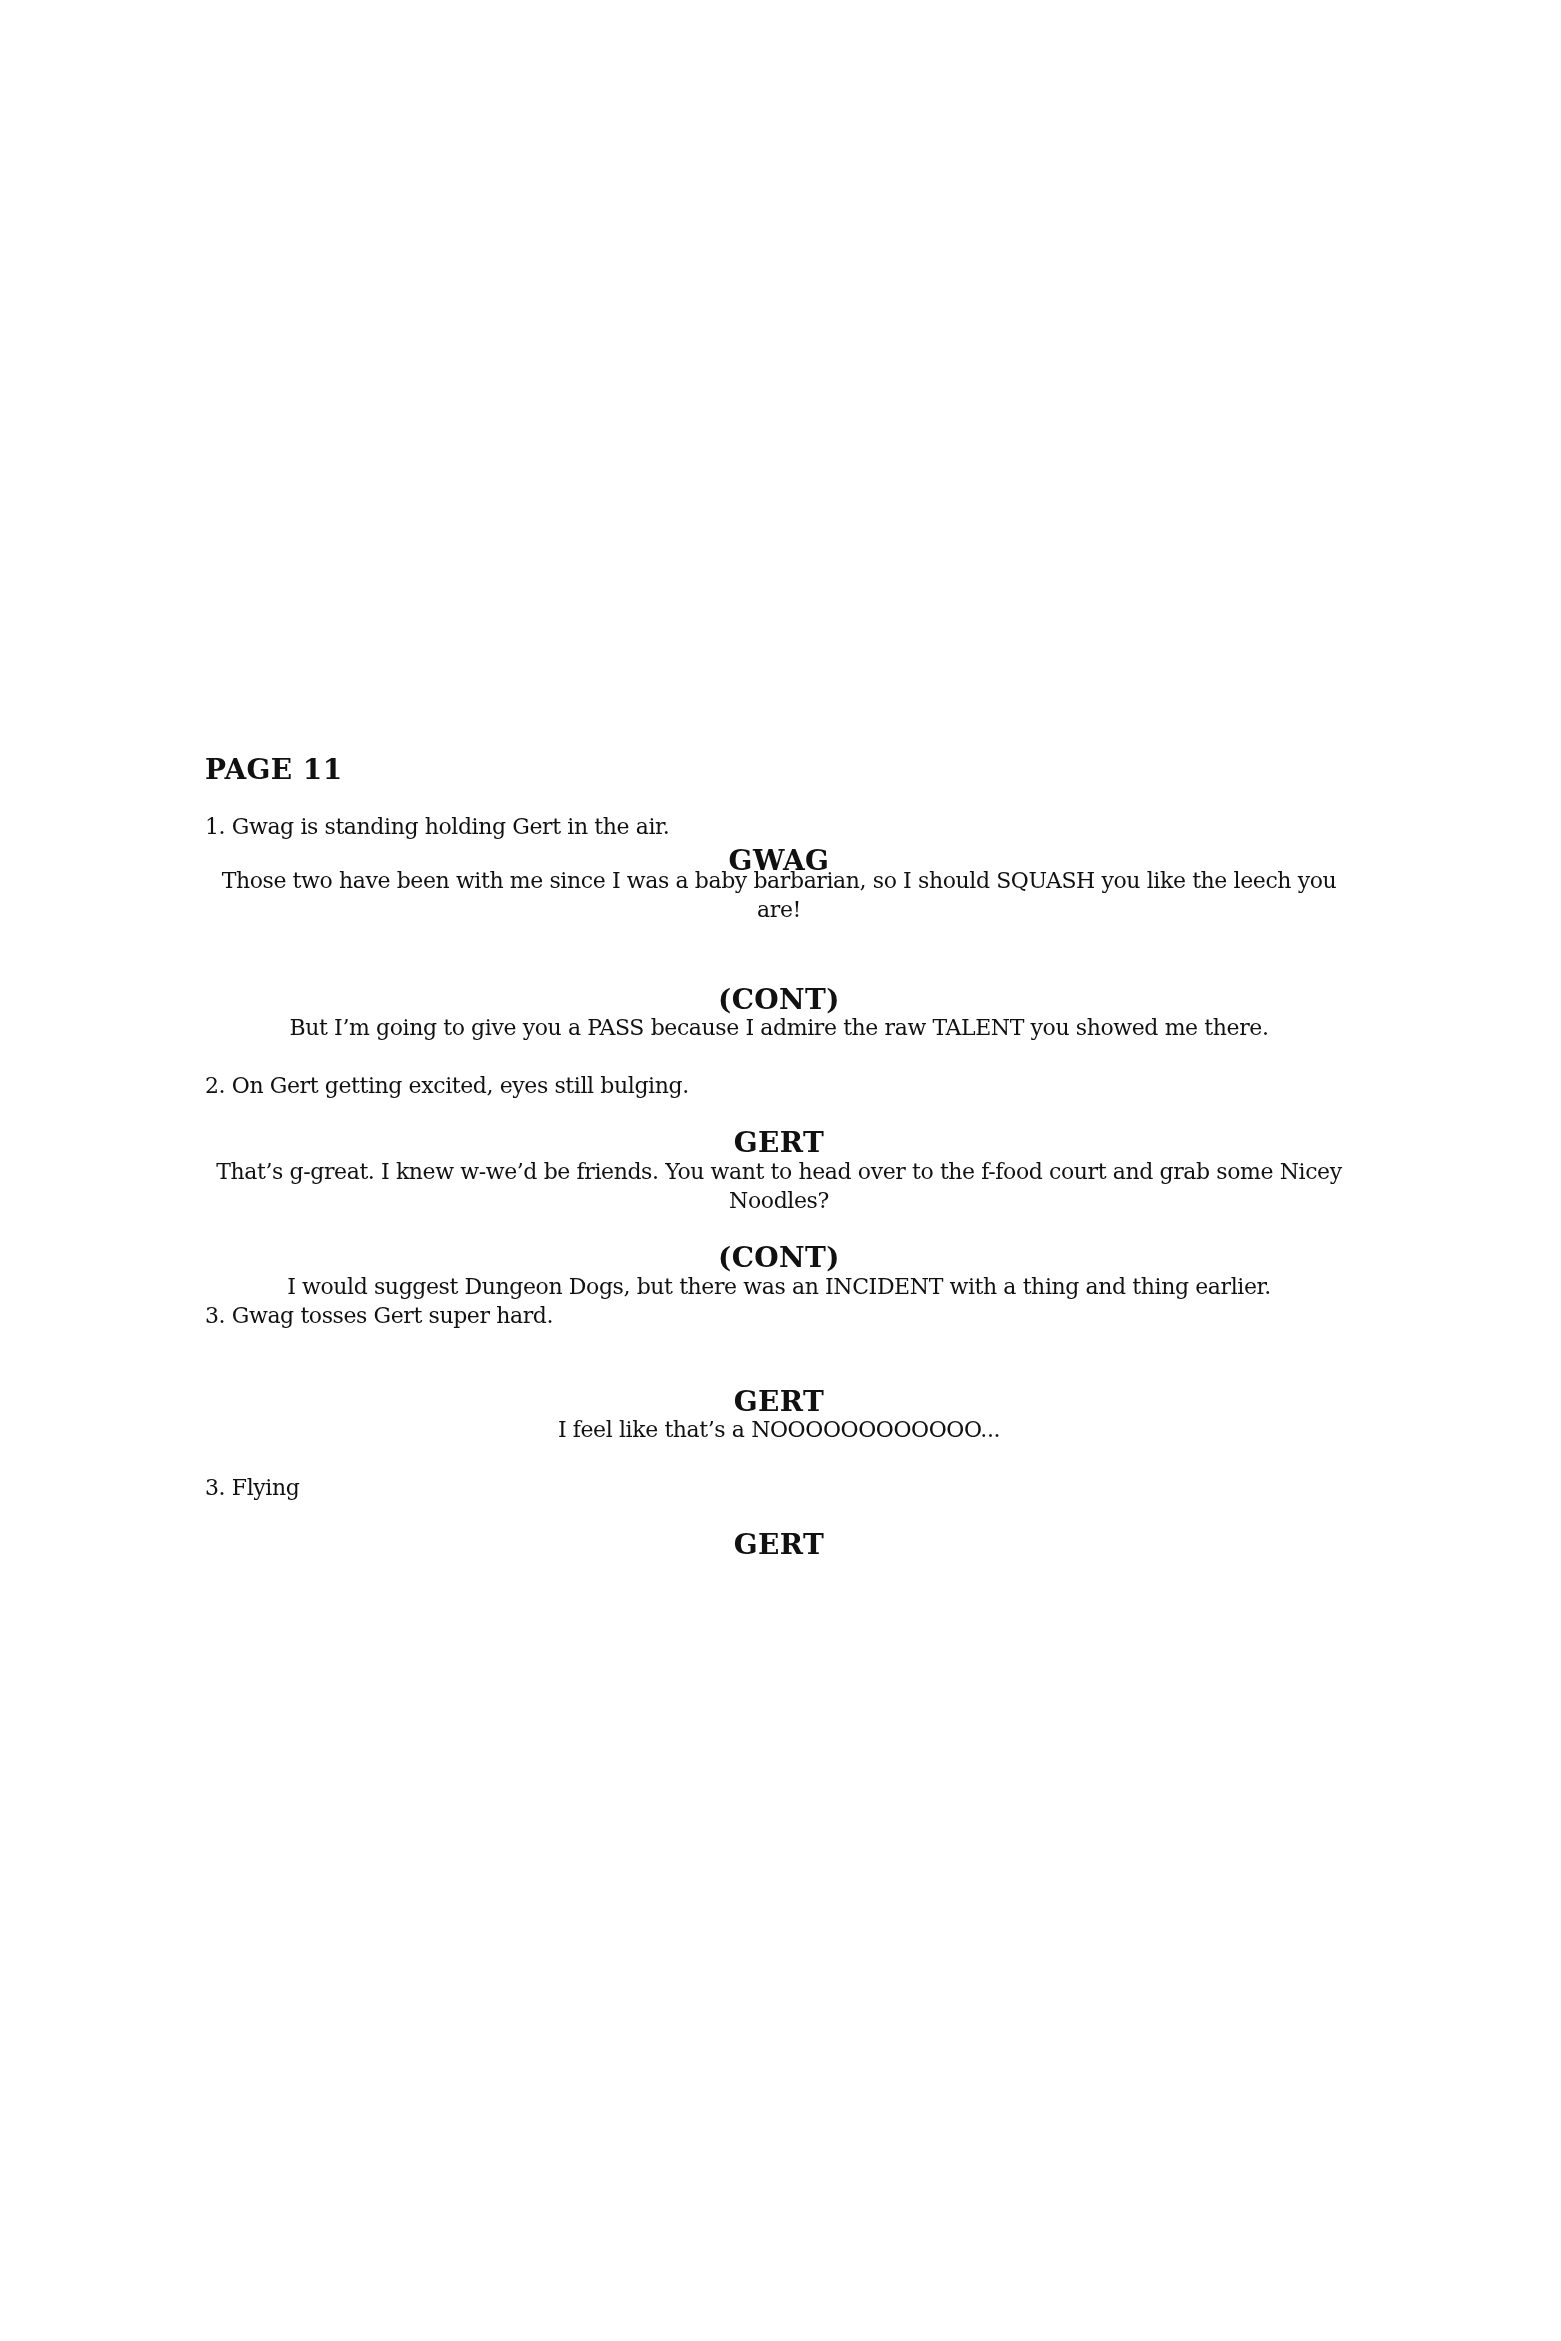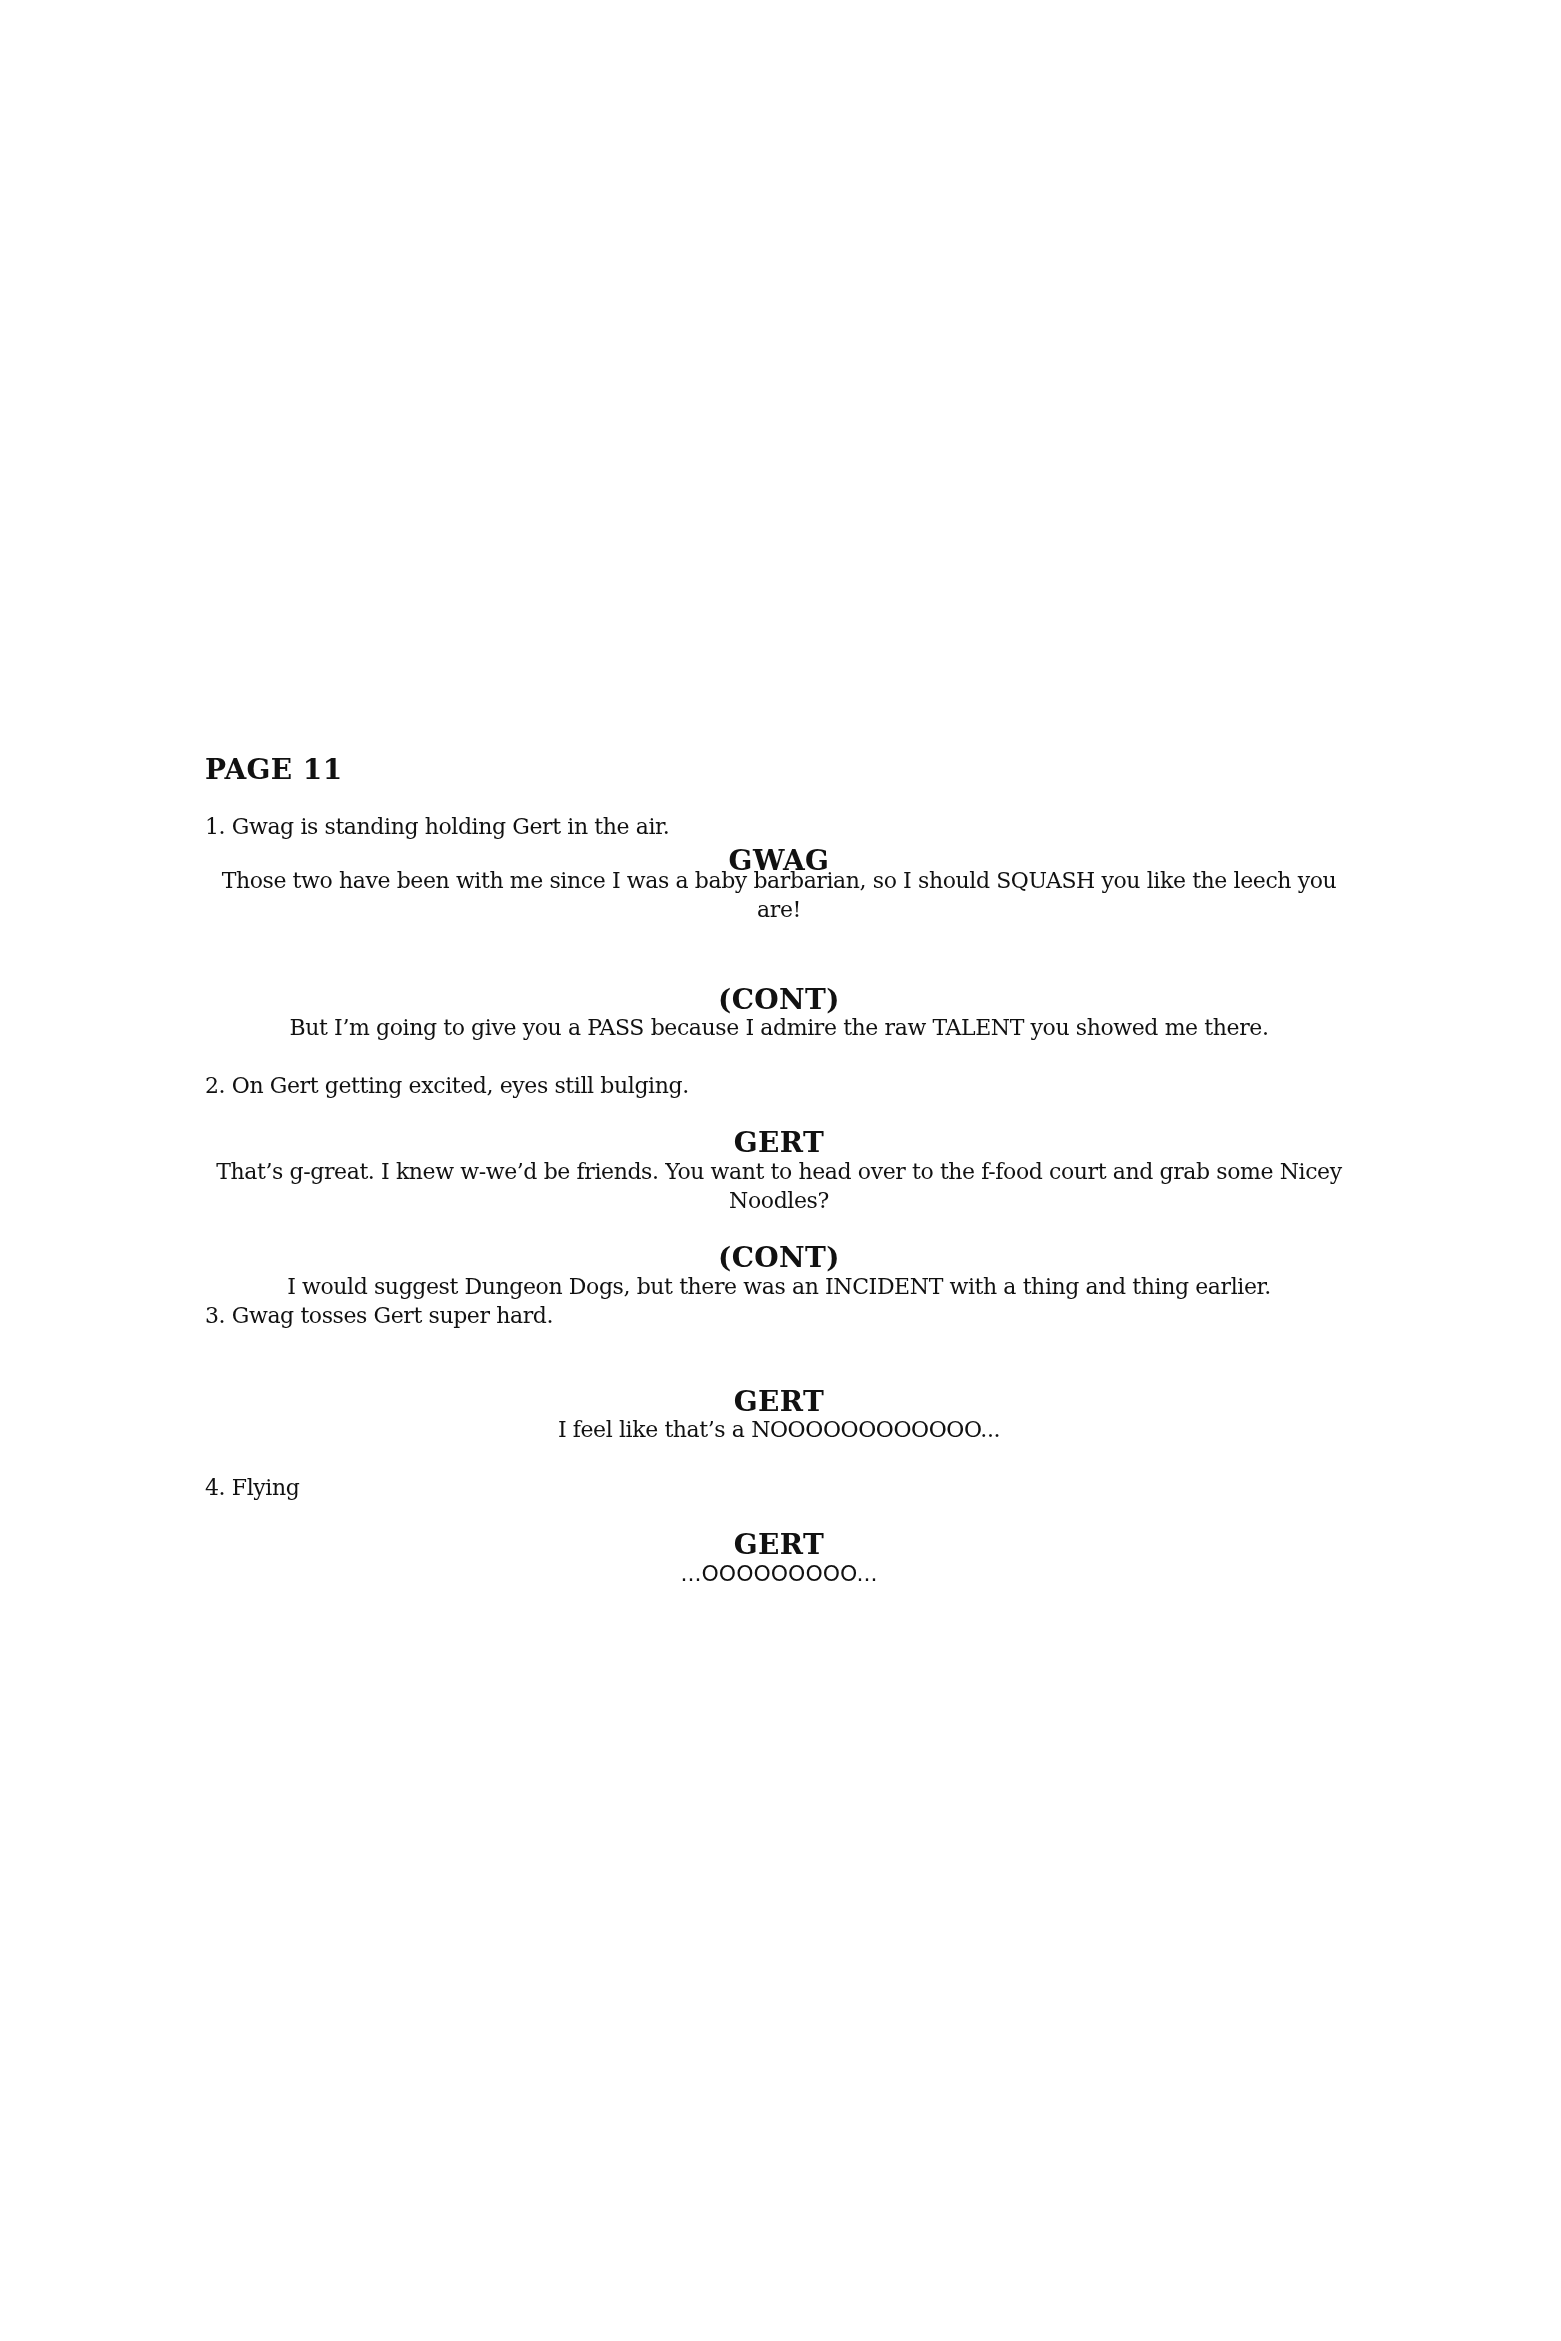--- a/index.html
+++ b/index.html
@@ -26,17 +26,16 @@
   <div class="blk serif" style="top:1071px;">2. On Gert getting excited, eyes still bulging.</div>
   <div class="blk bold center" style="top:1128px;">GERT</div>
   <div class="blk serif center" style="top:1157px;">That’s g-great. I knew w-we’d be friends. You want to head over to the f-food court and grab some Nicey Noodles?</div>
   <div class="blk bold center" style="top:1243px;">(CONT)</div>
   <div class="blk serif center" style="top:1272px;">I would suggest Dungeon Dogs, but there was an INCIDENT with a thing and thing earlier.</div>
 
   <div class="blk serif" style="top:1301px;">3. Gwag tosses Gert super hard.</div>
   <div class="blk bold center" style="top:1387px;">GERT</div>
   <div class="blk serif center" style="top:1415px;">I feel like that’s a NOOOOOOOOOOOO...</div>
 
-  <div class="blk serif" style="top:1473px;">4. Flying</div>
+  <div class="blk serif" style="top:1473px;">3. Flying</div>
   <div class="blk bold center" style="top:1530px;">GERT</div>
-  <div class="blk sans center" style="top:1559px;">...OOOOOOOOO...</div>
 </div>
 
 
 </body></html>

